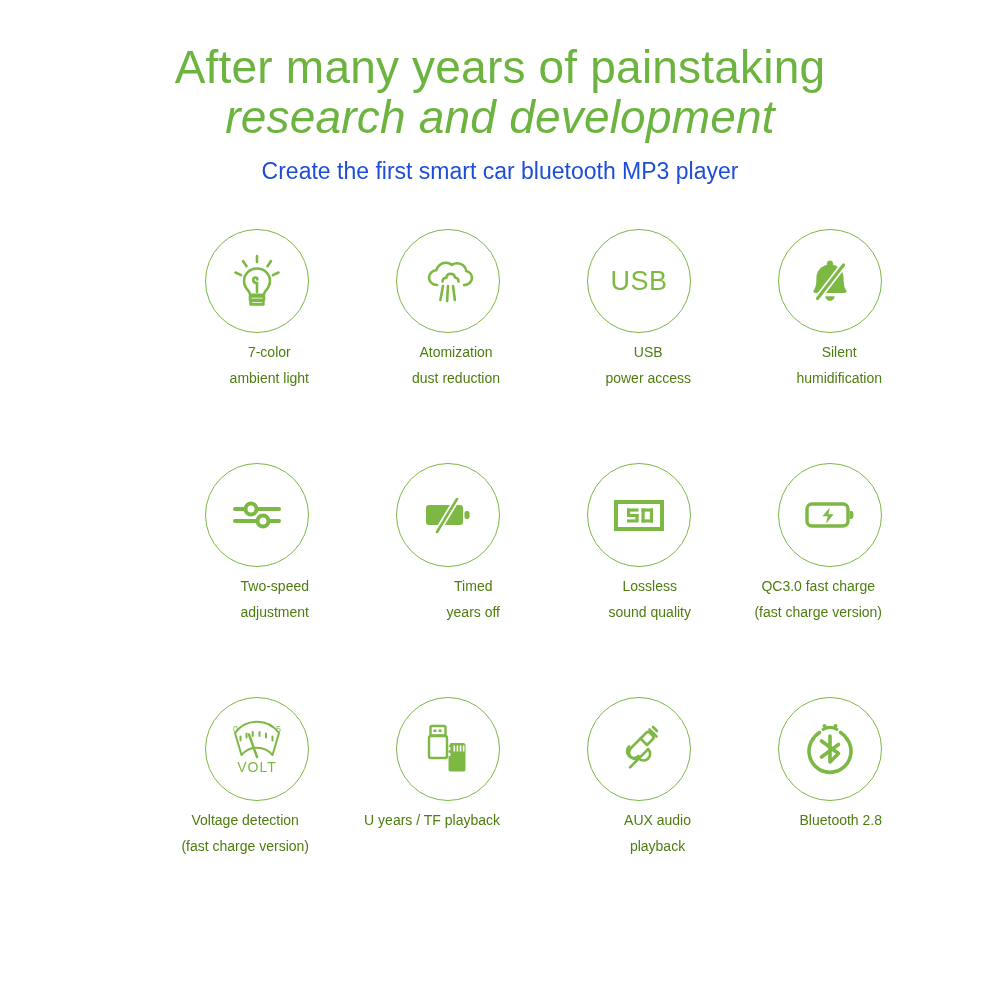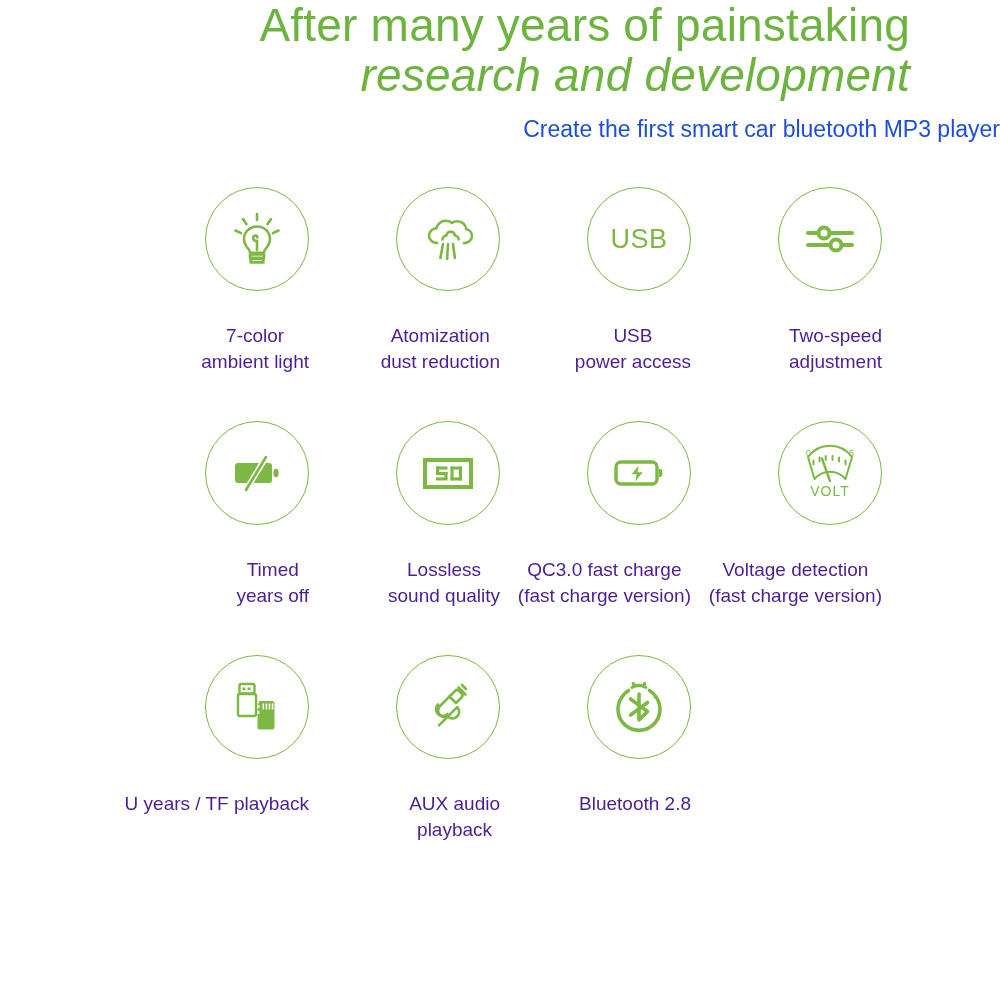--- a/index.html
+++ b/index.html
@@ -5,21 +5,21 @@
   html,body{margin:0;padding:0;}
   body{
     width:1000px;height:1000px;
     background:#ffffff;
     font-family:"Liberation Sans","DejaVu Sans",sans-serif;
     overflow:hidden;
   }
   .page{position:relative;width:1000px;height:1000px;}
 
   
-  .header{text-align:right;}
+  .header{padding-top:42px;text-align:center;}
   .title{
     color:#6cb33f;
     font-size:46px;
     line-height:50px;
     font-weight:400;
     letter-spacing:.2px;
     padding:0 90px;
   }
   .title .l2{display:block;font-style:italic;}
   .subtitle{
@@ -47,24 +47,24 @@
     width:104px;height:104px;
     border:1.6px solid #7cb843;
     border-radius:50%;
     display:flex;
     align-items:center;
     justify-content:center;
     box-sizing:border-box;
   }
   .circle svg{display:block;}
   .label{
-    margin-top:32px;
+    margin-top:6px;
     text-align:center;
-    color:#4c1d95;
-    font-size:19px;
+    color:#4d7c0f;
+    font-size:14px;
     line-height:26px;
     white-space:nowrap;
   }
   .label .l2{display:block;}
 
   .usb-text{
     color:#7cb843;
     font-size:27px;
     font-weight:500;
     letter-spacing:.5px;
@@ -134,20 +134,41 @@
     <div class="cell">
       <div class="circle">
         <span class="usb-text">USB</span>
       </div>
       <div class="label">
         <span>USB</span>
         <span class="l2">power access</span>
       </div>
     </div>
 
+    <div class="cell">
+      <div class="circle">
+        <span>
+        <svg width="60" height="60" viewBox="0 0 60 60">
+          <g fill="#7cb843">
+            <path d="M30 9.5 c1.8 0 3.2 1.4 3.2 3.1 0 .4-.1.8-.2 1.1 6.2 1.4 10.6 6.6 10.6 13.1
+                     0 7.2 .9 10.2 2.6 12.3 1 1.2 .2 2.9-1.4 2.9 H15.2 c-1.6 0-2.4-1.7-1.4-2.9
+                     1.7-2.1 2.6-5.1 2.6-12.3 0-6.5 4.4-11.7 10.6-13.1 -.1-.3-.2-.7-.2-1.1
+                     0-1.7 1.4-3.1 3.2-3.1 z"></path>
+            <path d="M25.4 45.2 h9.2 c0 2.6-2.1 4.6-4.6 4.6 -2.5 0-4.6-2-4.6-4.6 z"></path>
+          </g>
+          <path d="M43.5 14 L17.5 47.5" stroke="#ffffff" stroke-width="6.6" stroke-linecap="round"></path>
+          <path d="M43.5 14 L17.5 47.5" stroke="#7cb843" stroke-width="3.2" stroke-linecap="round"></path>
+        </svg>
+        </span>
+      </div>
+      <div class="label">
+        <span>Silent</span>
+        <span class="l2">humidification</span>
+      </div>
+    </div>
 
     <div class="cell">
       <div class="circle">
         <span>
         <svg width="62" height="62" viewBox="0 0 62 62" fill="none" stroke="#7cb843" stroke-linecap="round">
           <path d="M9 25 h10.5" stroke-width="4"></path>
           <path d="M30.5 25 h22.5" stroke-width="4"></path>
           <circle cx="25" cy="25" r="5.5" stroke-width="4" fill="#ffffff"></circle>
           <path d="M9 37 h22.5" stroke-width="4"></path>
           <path d="M42.5 37 h10.5" stroke-width="4"></path>

